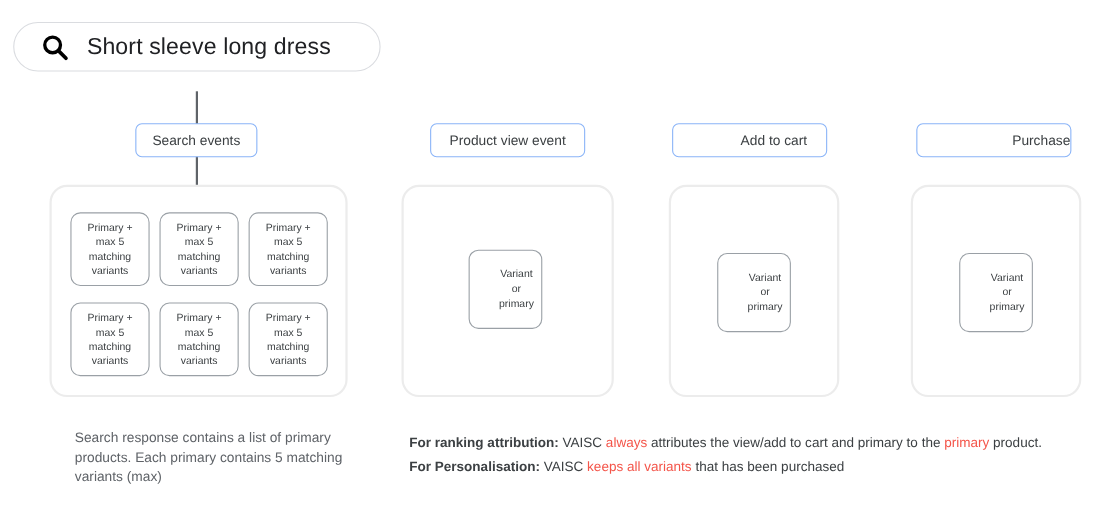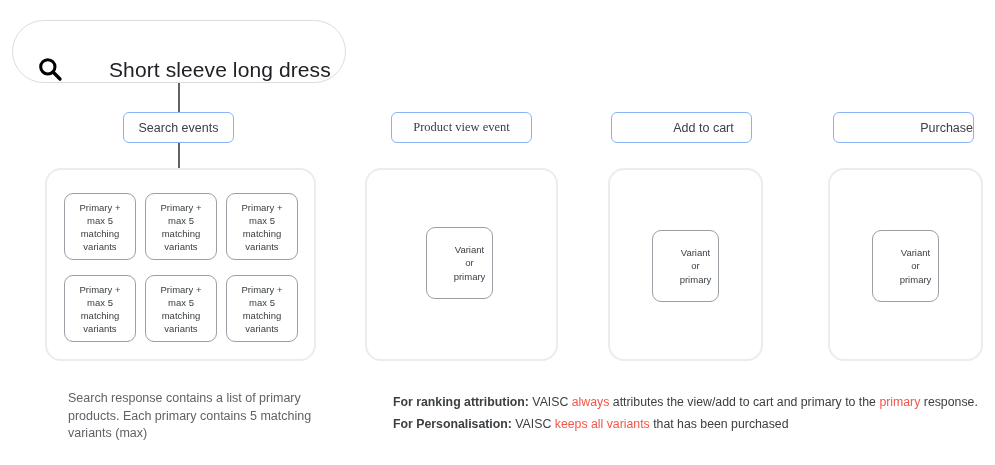--- a/index.html
+++ b/index.html
@@ -15,30 +15,29 @@
     color: #3c4043;
     overflow: hidden;
   }
 
   
   #search-bar {
     position: absolute;
     left: 12px;
     top: 20px;
     width: 334px;
-    height: 63px;
+    height: 45px;
     box-sizing: border-box;
     border: 1.3px solid #dadce0;
     border-radius: 32px;
     background: #fff;
     display: flex;
-    align-items: flex-end;
+    align-items: center;
     padding-left: 24px;
     z-index: 3;
-    gap: 30px;
   }
   #search-bar .mag {
     width: 26px;
     height: 26px;
     flex: 0 0 auto;
     display: block;
   }
   #search-bar .query {
     font-size: 21px;
     color: #202124;
@@ -117,41 +116,41 @@
   .caption-right {
     position: absolute;
     left: 372px;
     top: 391px;
     width: 615px;
     font-size: 12.3px;
     line-height: 22px;
     color: #3c4043;
   }
   .caption-right .row { white-space: nowrap; }
-  .caption-right b { font-weight: bold; color: #3c4043; margin-left: 21px; }
+  .caption-right b { font-weight: bold; color: #3c4043; }
   .hl { color: #f4554a; }
 </style>
 </head>
 <body>
 
 <div id="search-bar">
   <svg class="mag" viewBox="0 0 24 24">
     <circle cx="10" cy="10" r="6.6" fill="none" stroke="#000000" stroke-width="2.8"></circle>
     <line x1="14.8" y1="14.8" x2="21.2" y2="21.2" stroke="#000000" stroke-width="3.1" stroke-linecap="round"></line>
   </svg>
   <span class="query">Short sleeve long dress</span>
 </div>
 
 <div class="connector" style="left:178px; top:83px; height:31px;"></div>
 <div class="connector" style="left:178px; top:139px; height:30px;"></div>
 
 <div class="pill" style="left:123px; top:112px; width:111px;">
   <span>Search events</span>
 </div>
-<div class="pill" style="left:391px; top:112px; width:141px;font-family:Liberation Serif, serif;">
+<div class="pill" style="left:391px; top:112px; width:141px;">
   <span>Product view event</span>
 </div>
 <div class="pill" style="left:611px; top:112px; width:141px;padding-left:44px;">
   <span>Add to cart</span>
 </div>
 <div class="pill" style="left:833px; top:112px; width:141px;justify-content:flex-end;">
   <span>Purchase</span>
 </div>
 
 <div class="panel" style="left:45px; top:168px; width:271px; height:193px;padding-left:20px;">
@@ -214,18 +213,18 @@
     <span>Variant
 or
 primary</span>
   </div>
 </div>
 
 <div class="caption-left">Search response contains a list of primary products. Each primary contains 5 matching variants (max)</div>
 
 <div class="caption-right">
   <div class="row">
-    <b>For ranking attribution:</b><span> VAISC </span><span class="hl">always</span><span> attributes the view/add to cart and primary to the </span><span class="hl">primary</span><span> response.</span>
+    <b>For ranking attribution:</b><span> VAISC </span><span class="hl">always</span><span> attributes the view/add to cart and primary to the </span><span class="hl">primary</span><span> product.</span>
   </div>
   <div class="row">
     <b>For Personalisation:</b><span> VAISC </span><span class="hl">keeps all variants</span><span> that has been purchased</span>
   </div>
 </div>
 
 </body></html>

